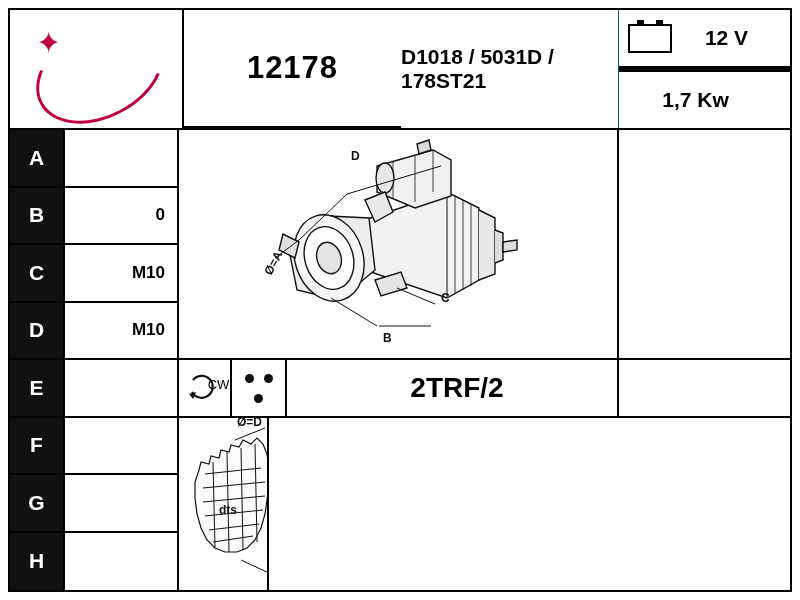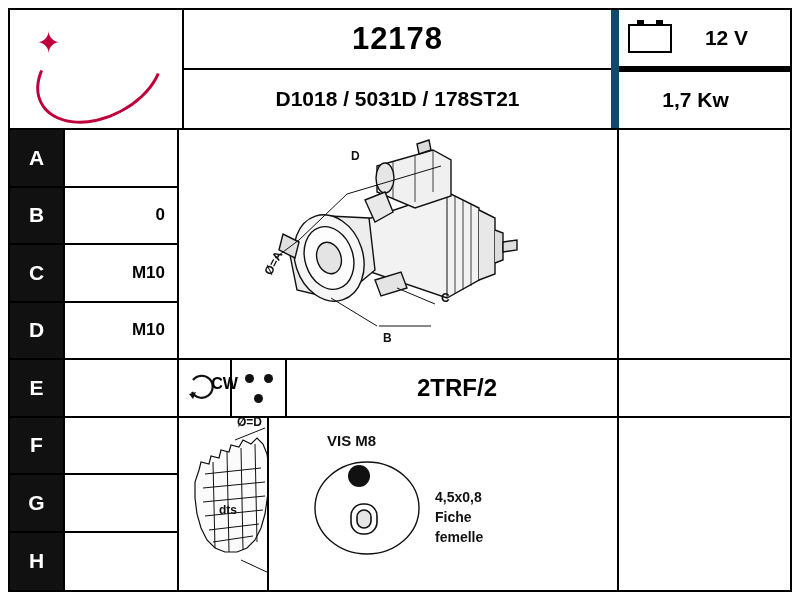--- a/index.html
+++ b/index.html
@@ -78,23 +78,23 @@
     top: 18px;
     color: #c0003c;
     font-size: 30px;
     line-height: 1;
     z-index: 2;
   }
 
   .center-cell {
     flex: 1;
     box-sizing: border-box;
-    border-right: 8px solid #0c4a6e;
-    display: flex;
-    flex-direction: column;
+    border-right: 1px solid #0c4a6e;
+    display: flex;
+    flex-direction: row;
   }
   .ref-main {
     flex: 1;
     display: flex;
     align-items: center;
     justify-content: center;
     border-bottom: 2px solid #000;
     font-size: 31px;
     font-weight: bold;
     letter-spacing: 1px;
@@ -238,25 +238,25 @@
   .cw-cell {
     width: 53px;
     border-right: 2px solid #000;
     box-sizing: border-box;
     position: relative;
     display: flex;
     align-items: center;
     justify-content: center;
   }
   .cw-label {
-    font-size: 16px;
-    font-weight: bold;
+    font-size: 13px;
+    font-weight: normal;
     position: relative;
     top: -4px;
-    left: 20px;
+    left: 14px;
   }
   .cw-arrow {
     position: absolute;
     left: 8px;
     top: 12px;
     width: 32px;
     height: 30px;
   }
   .holes-cell {
     width: 55px;
@@ -278,21 +278,21 @@
     border-radius: 50%;
     background: #111;
   }
   .trf-cell {
     flex: 1;
     border-right: 2px solid #000;
     box-sizing: border-box;
     display: flex;
     align-items: center;
     justify-content: center;
-    font-size: 24px;
+    font-size: 28px;
     font-weight: bold;
     padding-left: 10px;
   }
   .blank-cell { width: 171px; }
 
   
   .lowerbox {
     position: absolute;
     left: 169px;
     top: 288px;
@@ -480,39 +480,19 @@
               <path d="M62 142 L92 156"></path>
             </g>
             <g fill="#111" font-family="Liberation Sans, sans-serif" font-size="12" font-weight="bold">
               <text x="58" y="8">Ø=D</text>
               <text x="40" y="96">dts</text>
               <text x="88" y="166">C</text>
             </g>
           </svg>
         </div>
 
-        <div class="plug-cell">
-          <svg width="282" height="170" viewBox="0 0 282 170">
-            <g stroke="#111" stroke-width="1.4" fill="#ffffff">
-              <ellipse cx="78" cy="90" rx="52" ry="46"></ellipse>
-            </g>
-            <circle cx="70" cy="58" r="11" fill="#111"></circle>
-            <g stroke="#111" stroke-width="1.6" fill="#ffffff">
-              <rect x="62" y="86" width="26" height="30" rx="12"></rect>
-              <rect x="68" y="92" width="14" height="18" rx="7" fill="#e6e6e6"></rect>
-            </g>
-            <g fill="#111" font-family="Liberation Sans, sans-serif" font-size="15" font-weight="bold">
-              <text x="38" y="28">VIS M8</text>
-            </g>
-            <g fill="#111" font-family="Liberation Sans, sans-serif" font-size="14" font-weight="bold">
-              <text x="146" y="84">4,5x0,8</text>
-              <text x="146" y="104">Fiche</text>
-              <text x="146" y="124">femelle</text>
-            </g>
-          </svg>
-        </div>
 
         <div class="tail-cell"></div>
       </div>
 
     </div>
   </div>
 </div>
 
 </body></html>

